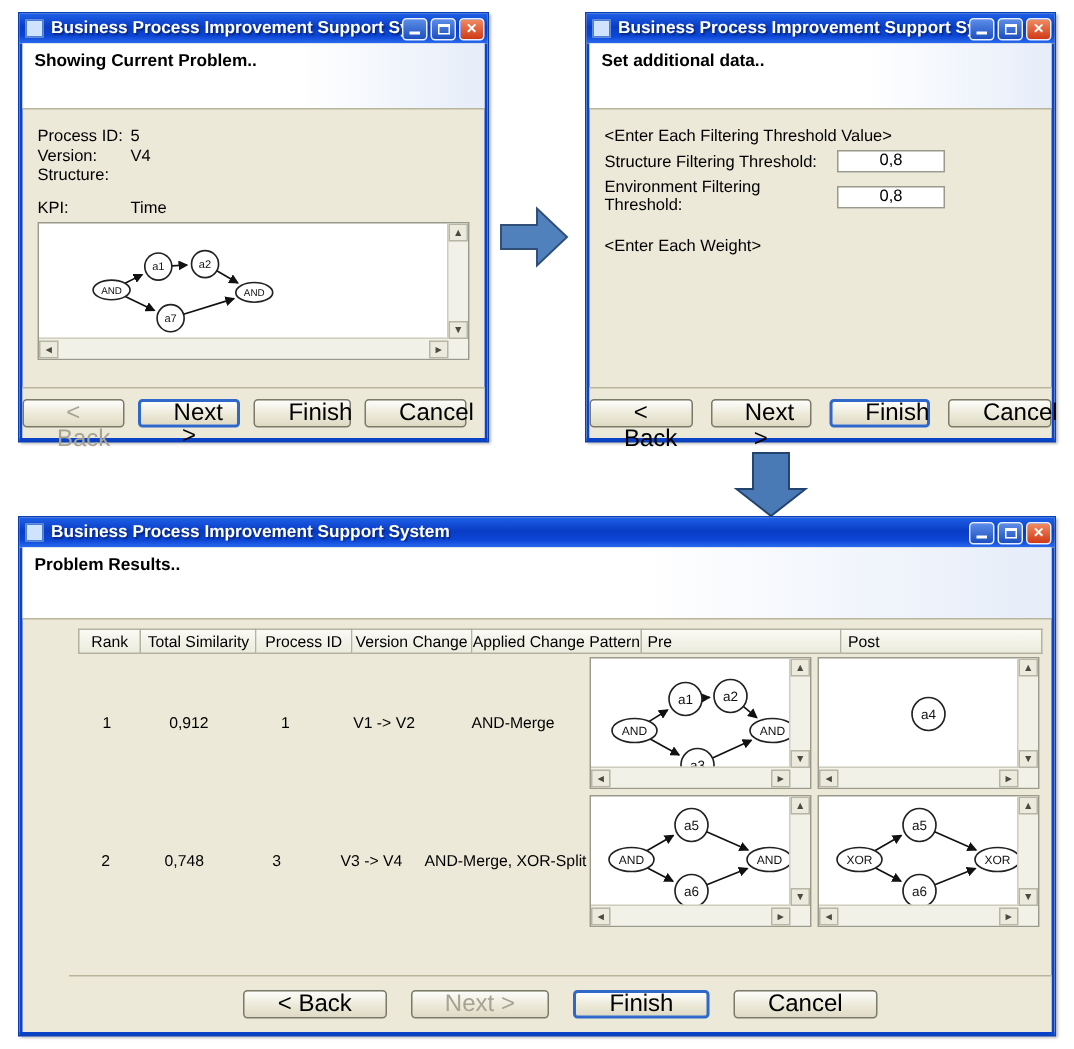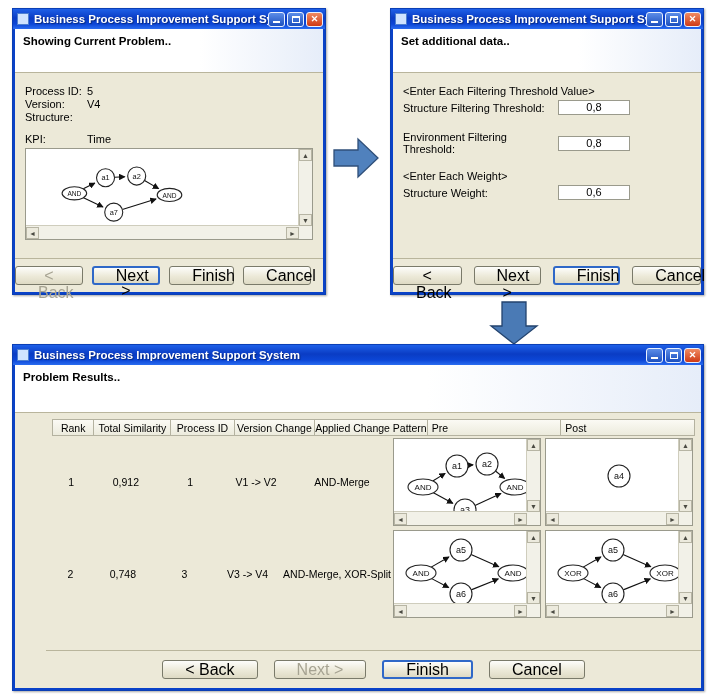--- a/index.html
+++ b/index.html
@@ -245,34 +245,30 @@
       <span class="tb-btn tb-close">✕</span>
     </span>
   </div>
   <div class="frame">
     <div class="head-panel" style="height:44px;">
       <div class="head-title">Set additional data..</div>
     </div>
     <div class="body-panel" style="height:calc(100% - 44px);padding-top:12px;">
 
       <div style="margin-bottom:3px;">&lt;Enter Each Filtering Threshold Value&gt;</div>
-      <div style="display:flex;align-items:center;margin-bottom:16px;">
+      <div style="display:flex;align-items:center;margin-bottom:4px;">
         <span style="width:155px;">Structure Filtering Threshold:</span>
         <span style="width:72px;height:15px;line-height:13px;text-align:center;background:#fff;border:1px solid #9a9a8c;box-sizing:border-box;">0,8</span>
       </div>
       <div style="display:flex;align-items:center;">
         <span style="width:155px;">Environment Filtering Threshold:</span>
         <span style="width:72px;height:15px;line-height:13px;text-align:center;background:#fff;border:1px solid #9a9a8c;box-sizing:border-box;">0,8</span>
       </div>
 
       <div style="margin-top:15px;margin-bottom:3px;">&lt;Enter Each Weight&gt;</div>
-      <div style="display:flex;align-items:center;margin-bottom:4px;">
-        <span style="width:155px;">Structure Weight:</span>
-        <span style="width:72px;height:15px;line-height:13px;text-align:center;background:#fff;border:1px solid #9a9a8c;box-sizing:border-box;">0,6</span>
-      </div>
 
       <div class="btnbar" style="justify-content:center;padding-right:0;gap:12px;">
         <div class="btn">&lt; Back</div>
         <div class="btn">Next &gt;</div>
         <div class="btn focus">Finish</div>
         <div class="btn">Cancel</div>
       </div>
     </div>
   </div>
 </div>

